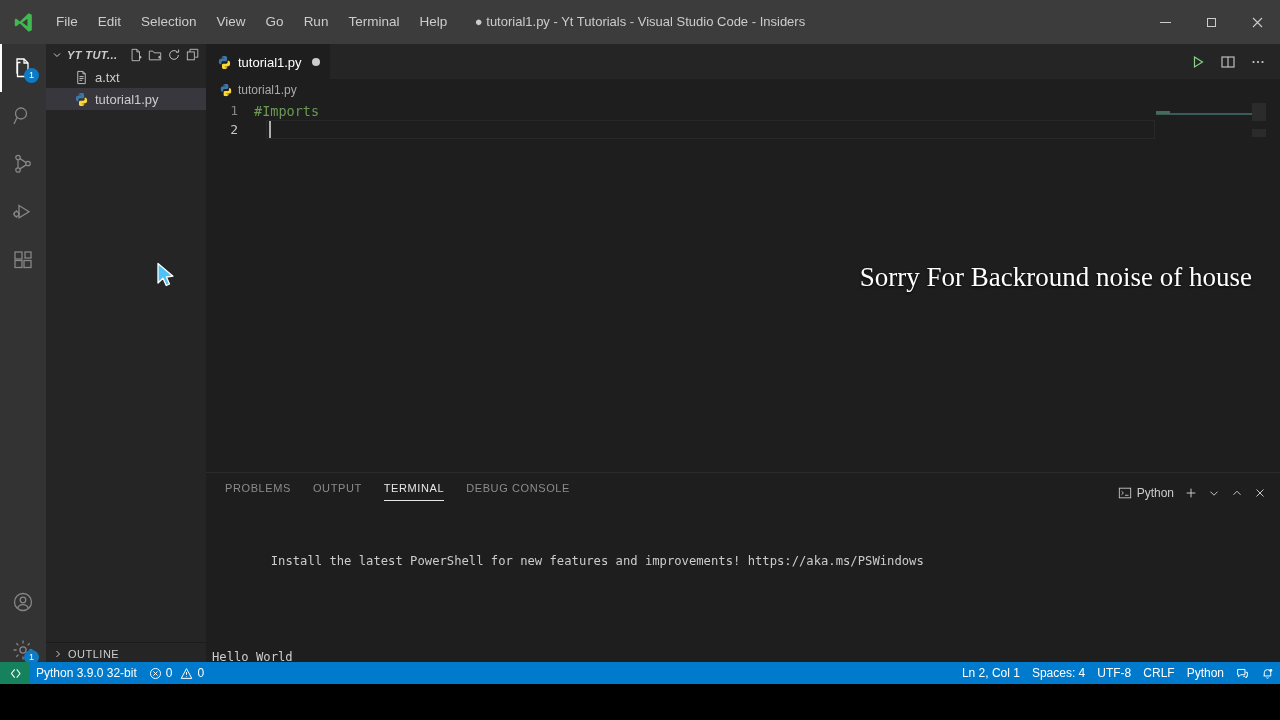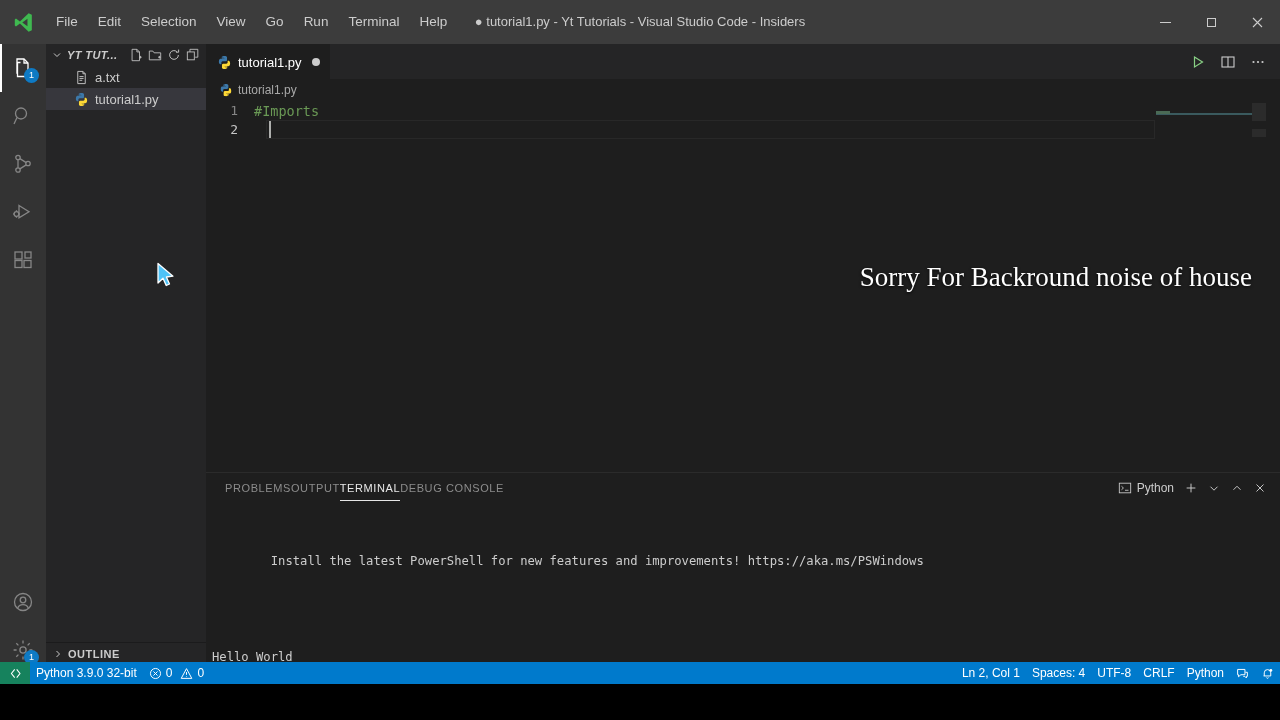--- a/index.html
+++ b/index.html
@@ -107,21 +107,21 @@
   }
   .file-row.selected { background:#37373d; }
   .file-icon { width:15px; height:15px; display:flex; align-items:center; justify-content:center; }
   .outline-row {
     position:absolute; left:0; bottom:20px; width:160px; height:22px;
     background:#252526;
     display:flex; align-items:center; gap:3px;
     padding-left:5px;
     border-top:1px solid #1b1b1c;
   }
-  .outline-label { font-size:11px; font-weight:bold; letter-spacing:.5px; color:#cccccc; }
+  .outline-label { font-size:11px; font-weight:normal; letter-spacing:.5px; color:#cccccc; }
 
   
   .editor-area {
     position:absolute; left:206px; top:44px; right:0; height:428px;
     background:#1e1e1e;
   }
   .tabbar {
     height:35px; background:#252526;
     display:flex; align-items:stretch; position:relative;
   }
@@ -193,22 +193,22 @@
   .mm-sb-a { position:absolute; right:0; top:2px; width:14px; height:18px; background:#2b2b2b; }
   .mm-sb-b { position:absolute; right:0; top:28px; width:14px; height:8px; background:#2b2b2b; }
 
   
   .panel {
     position:absolute; left:206px; top:472px; right:0; height:212px;
     background:#1e1e1e;
     border-top:1px solid #2b2b2b;
   }
   .panel-tabs {
-    height:30px; display:flex; align-items:center;
-    padding-left:19px; position:relative;
+    height:30px; display:flex; align-items:flex-end;
+    padding-left:19px; gap:22px; position:relative;
   }
   .p-tab {
     font-size:11px; letter-spacing:.6px; color:#8c8c8c;
     height:30px; line-height:30px; position:relative;
   }
   .p-tab.active { color:#e7e7e7; }
   .p-tab.active::after {
     content:''; position:absolute; left:0; right:0; bottom:2px;
     height:1px; background:#e7e7e7;
   }

